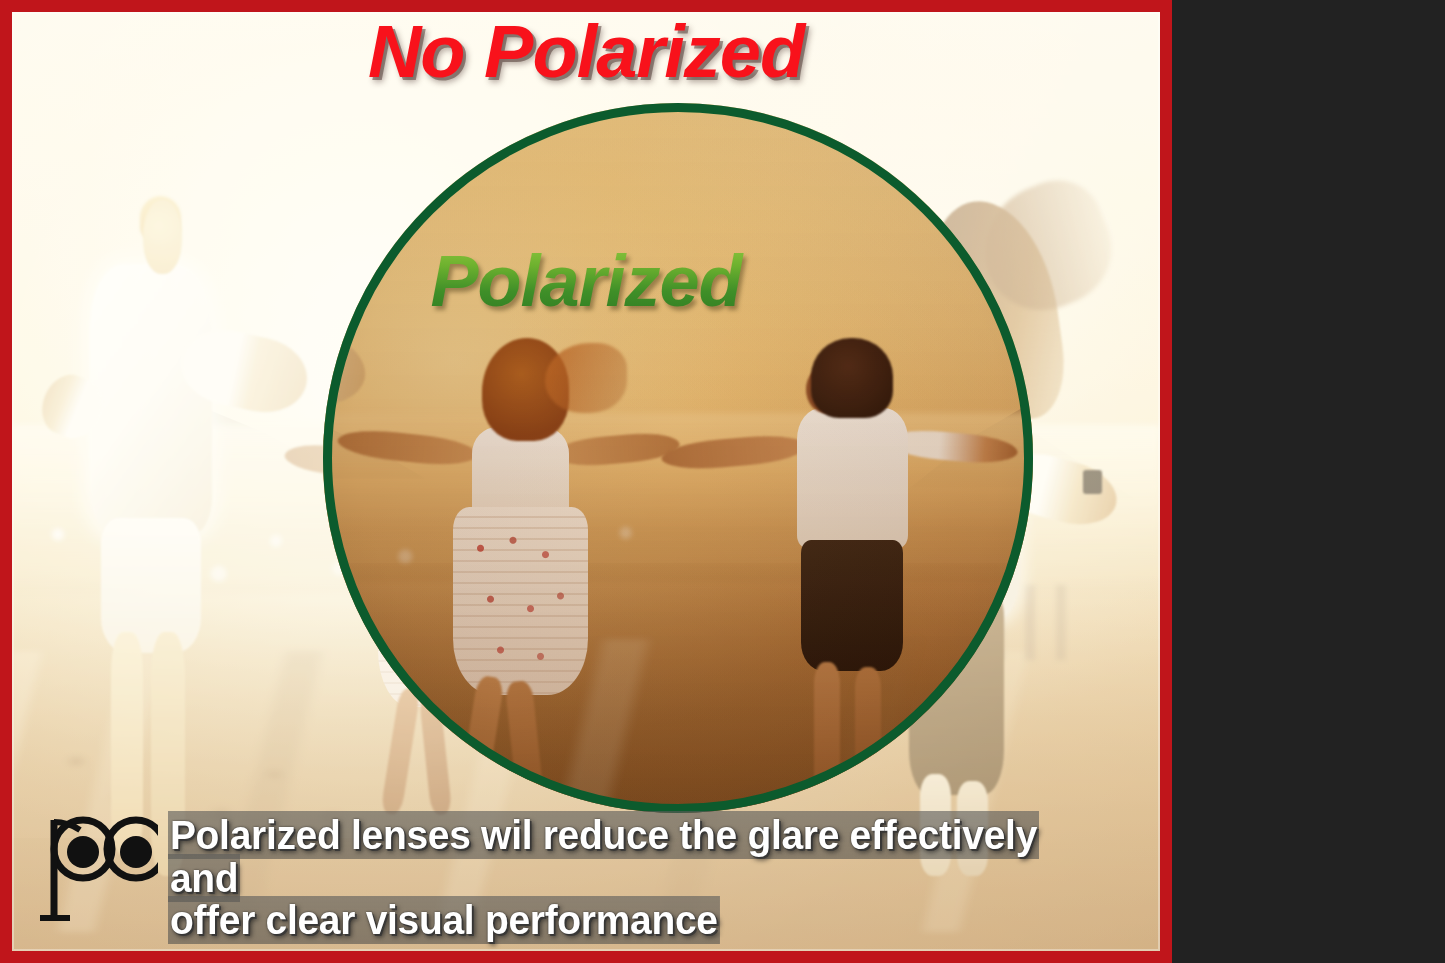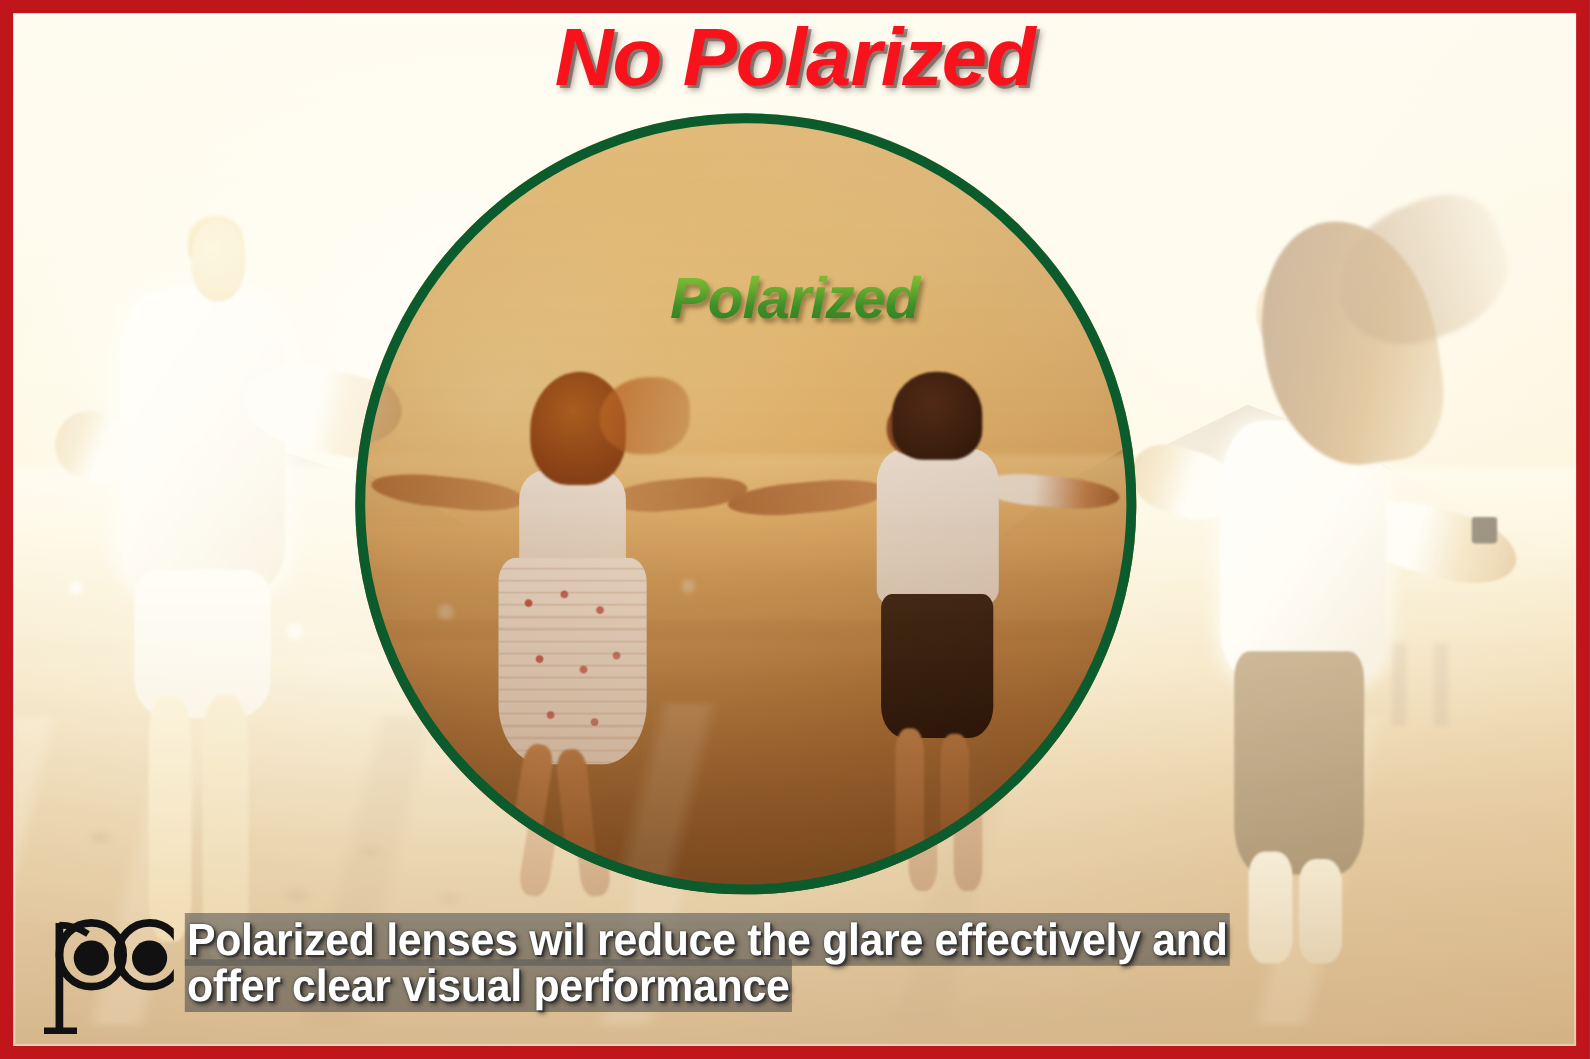--- a/index.html
+++ b/index.html
@@ -1,20 +1,20 @@
 <!DOCTYPE html>
 <html><head>
 <meta charset="utf-8">
 <style>
   html,body{margin:0;padding:0;background:#222;}
   body{font-family:"Liberation Sans",sans-serif;}
 
   #poster{
     position:relative;
-    width:1445px;
+    width:1172px;
     height:963px;
     overflow:hidden;
     background:#b51a1a;
     box-sizing:border-box;
   }
 
   
   .frame-border{
     position:absolute;inset:0;
     border:12px solid #c0151b;
@@ -367,21 +367,21 @@
     top:12px;
     font-size:74px;
     line-height:1.08;
     color:#f8121b;
     text-shadow:
        3px 3px 0 rgba(60,35,30,.45),
        4px 5px 6px rgba(60,35,30,.40);
   }
   .headline-yes{
     top:243px;
-    font-size:53px;
+    font-size:72px;
     line-height:1.08;
     background:linear-gradient(to bottom,#8cc63f 0%,#6fb22f 28%,#3f8f28 62%,#2f7a22 100%);
     -webkit-background-clip:text;
     background-clip:text;
     color:transparent;
     filter:drop-shadow(3px 4px 2px rgba(70,55,20,.45));
   }
 
   
   .caption{

